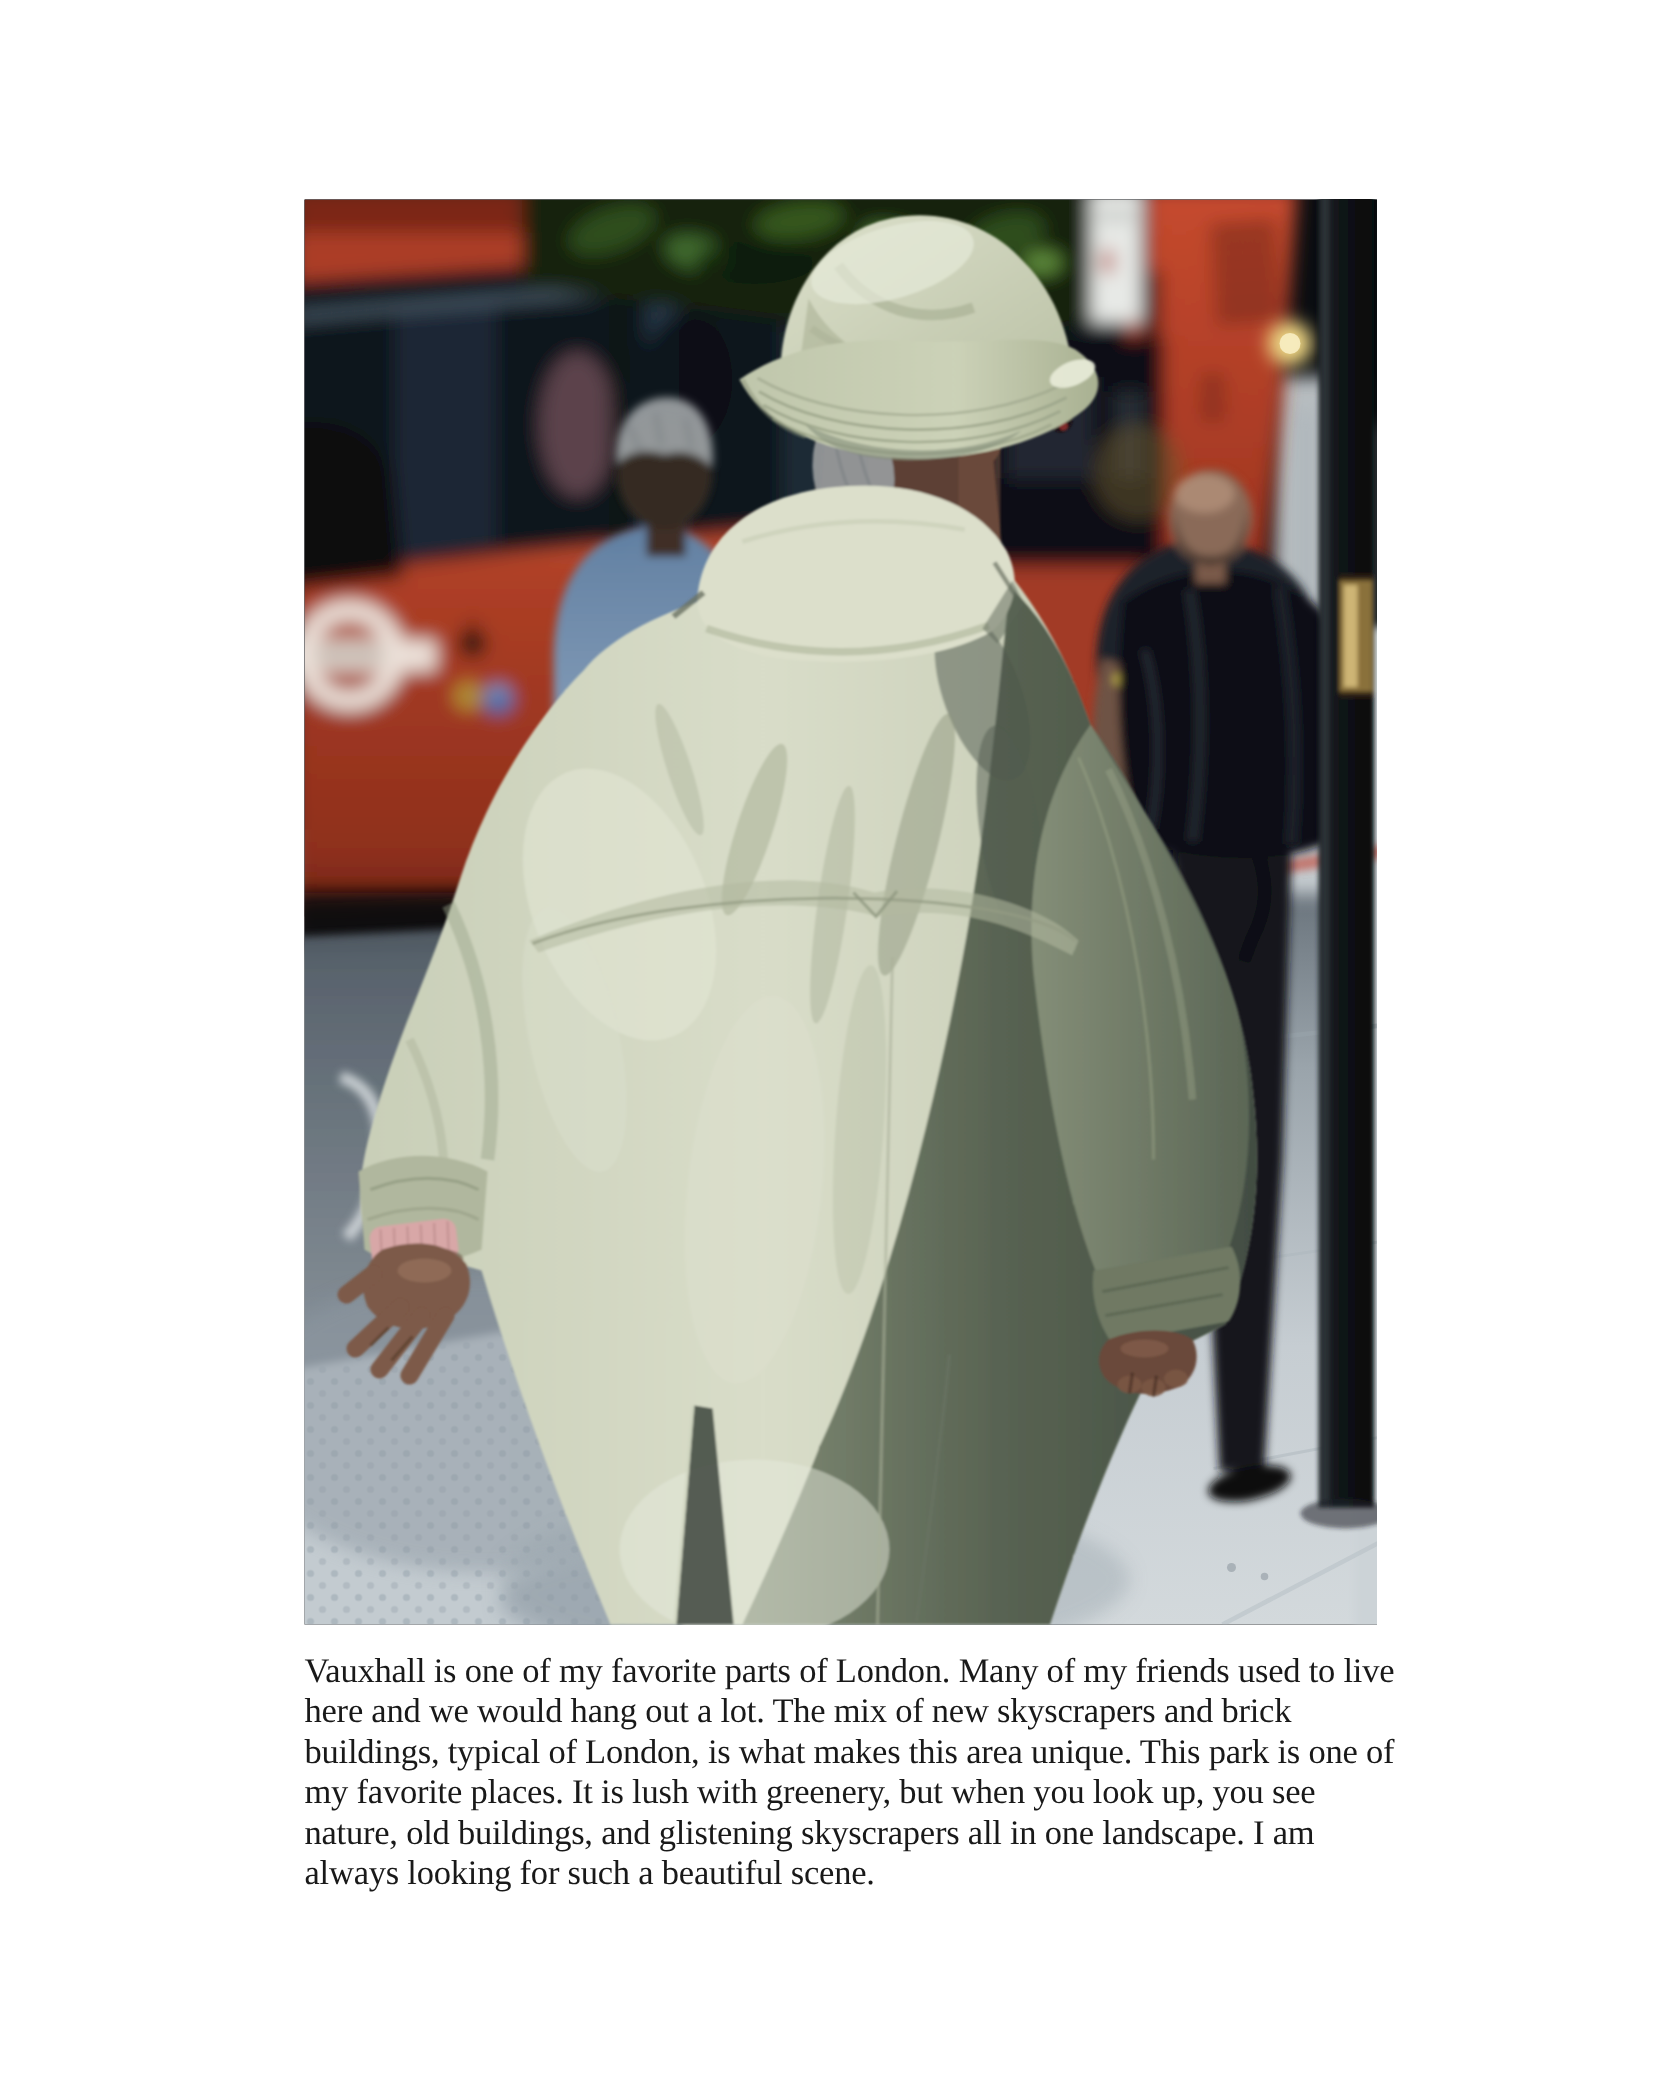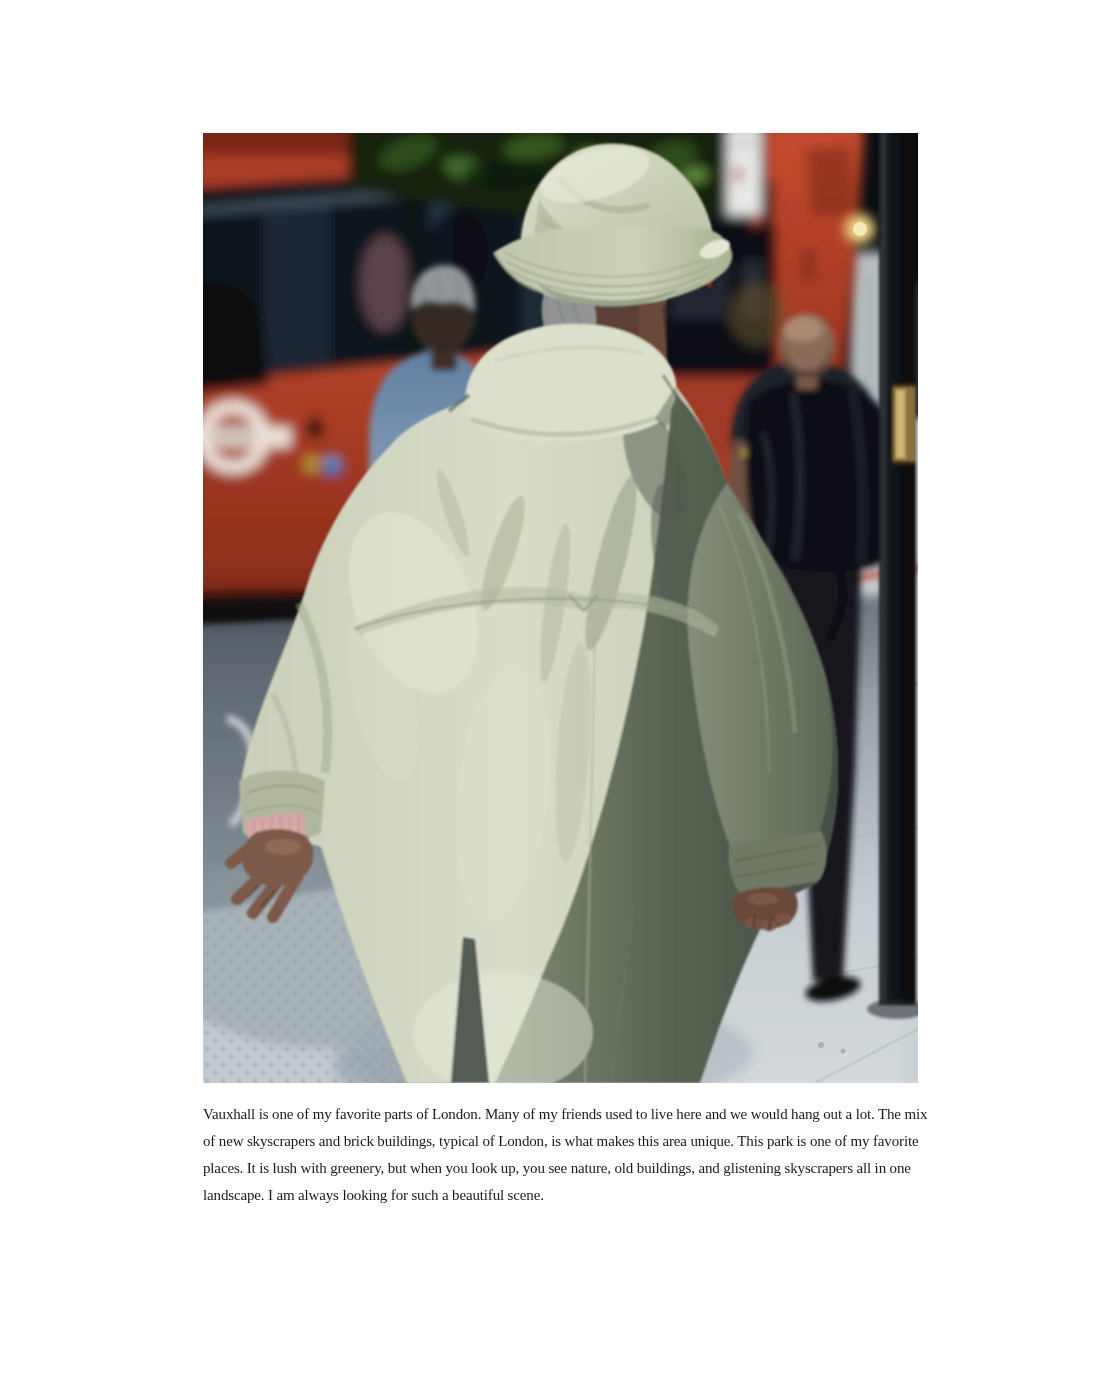--- a/index.html
+++ b/index.html
@@ -9,21 +9,21 @@
     font-family:"Liberation Serif", serif;
   }
   .photo-frame{
     position:absolute;left:203px;top:133px;width:715px;height:950px;
     margin:0;overflow:hidden;background:#0b0e12;
   }
   .photo-frame svg{display:block;width:715px;height:950px;}
   .caption{
     position:absolute;left:203px;top:1101px;width:731px;
     margin:0;
-    font-size:15px;line-height:26.9px;letter-spacing:-0.15px;
+    font-size:23px;line-height:26.9px;letter-spacing:-0.15px;
     color:#191919;
   }
 </style>
 </head>
 <body style="background: rgb(255, 255, 255);">
 
 <div class="page">
 
   <figure class="photo-frame" aria-label="Rear view of an elderly man wearing a pale sage bucket hat and a long sage trench coat, walking away from a red London bus. A grey-haired pedestrian in a denim jacket stands to the left, a bald man carrying a black backpack walks ahead on the right, and a black sign pole with a brass band rises beside a light concrete pavement with a painted red line.">
     <svg viewBox="0 0 715 950" preserveAspectRatio="none" aria-hidden="true">

